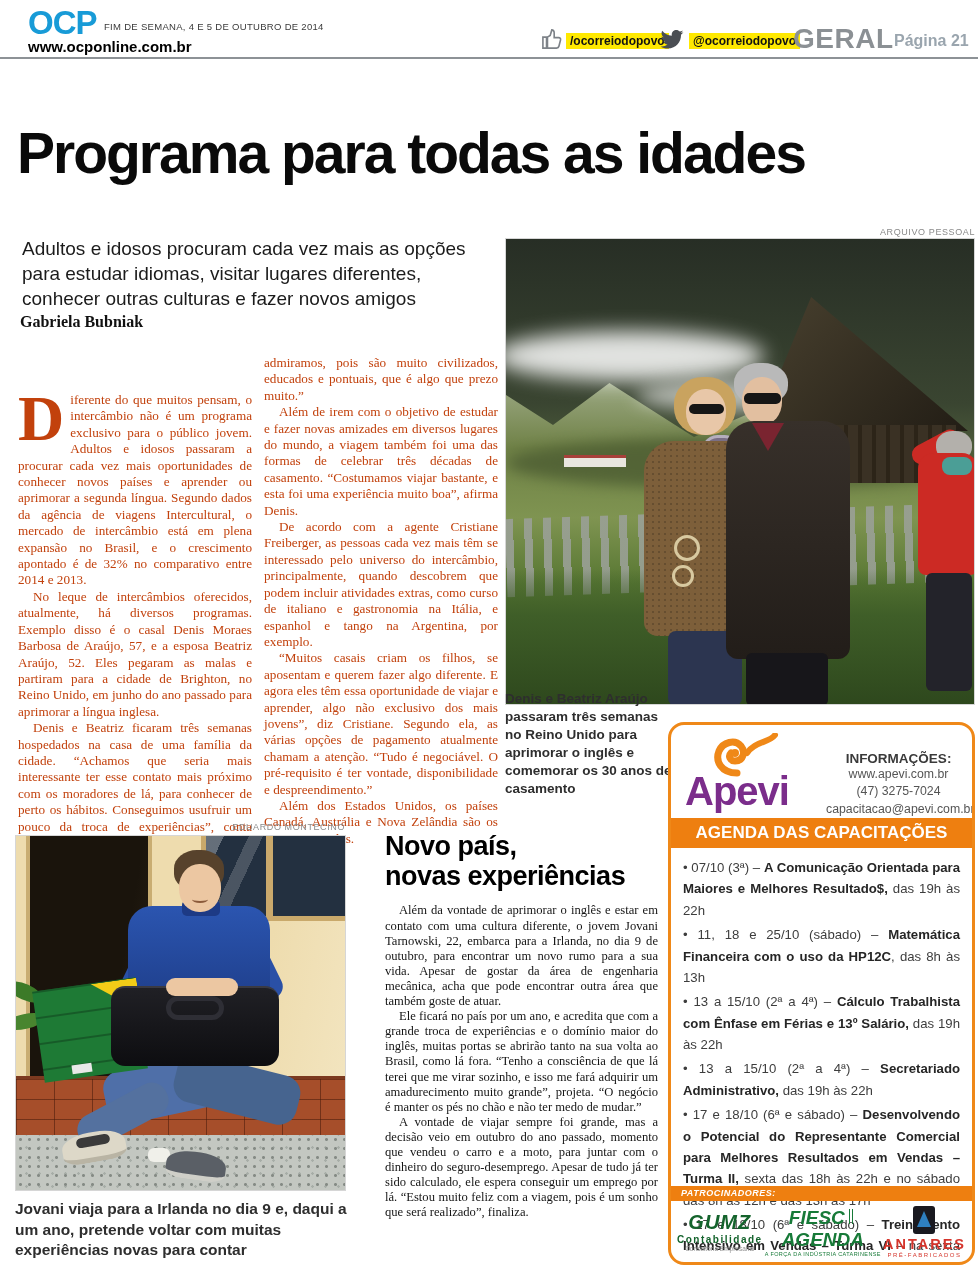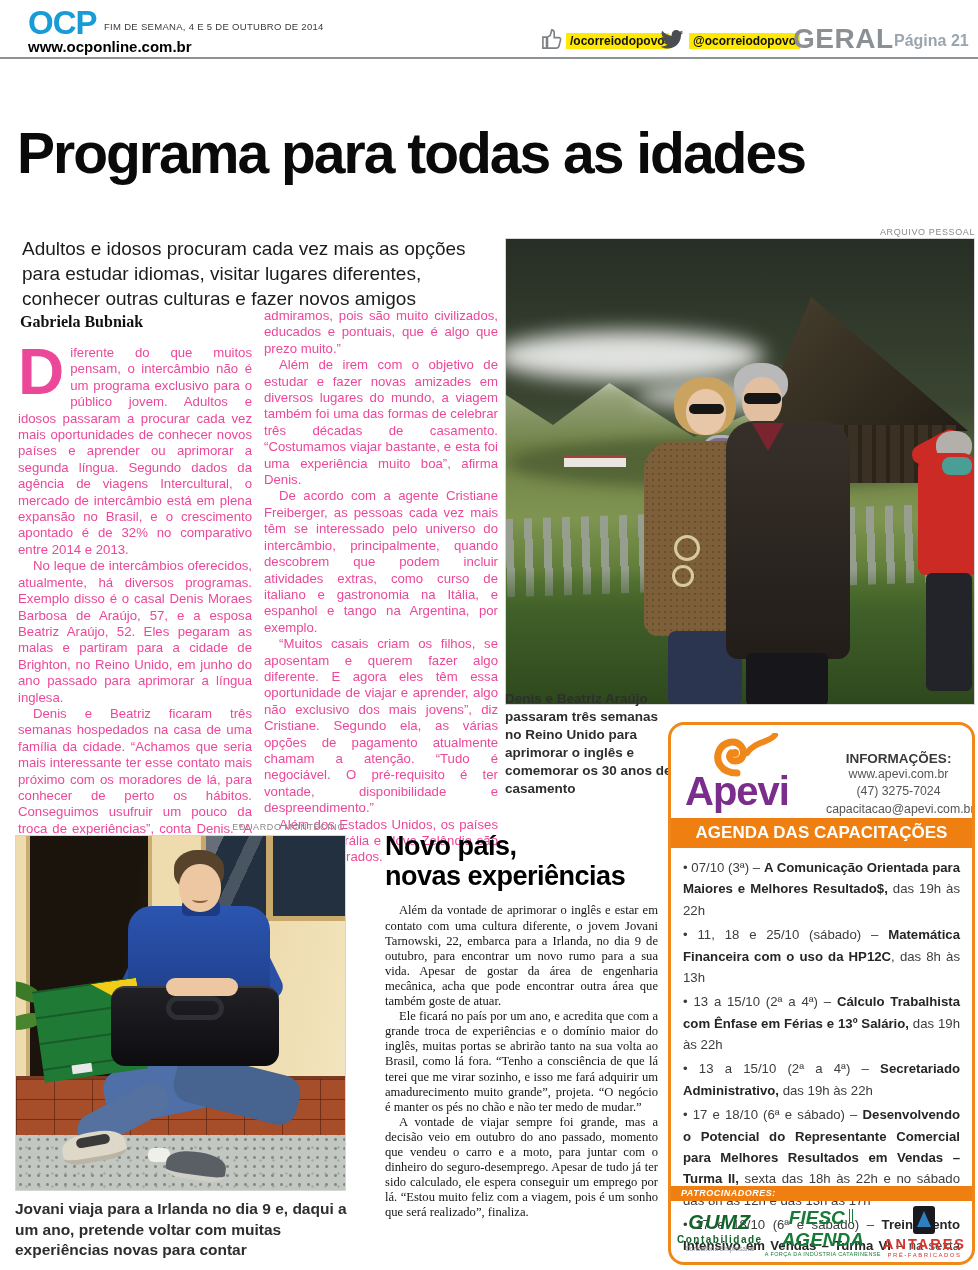--- a/index.html
+++ b/index.html
@@ -33,21 +33,21 @@
   .photo { overflow:hidden; border:1px solid #d6d6d6; }
   .photo1 { left:505px; top:238px; width:470px; height:467px;
             background:linear-gradient(180deg,#dde1da 0%,#ccd3c6 16%,#6f8146 45%,#7f9451 60%,#587733 74%,#425f27 100%); }
   .photo2 { left:15px; top:835px; width:331px; height:356px; background:linear-gradient(100deg,#eedcae 70%,#f3e6c2 100%); }
   .caption { font-weight:700; color:#2e2e2e; }
   .caption1 { left:505px; top:690px; width:170px; font-size:13.5px; line-height:1.33; }
   .caption2 { left:15px; top:1199px; width:332px; font-size:15.5px; line-height:1.33; }
 
   
   .byline { left:20px; top:313px; font-family:"Liberation Serif",serif; font-weight:700; font-size:16px; color:#111; }
-  .col { font-family:Liberation Sans, sans-serif; font-size:13.2px; line-height:16.4px; color:#ec4899; text-align:justify; }
+  .col { font-family:Liberation Serif, serif; font-size:13.2px; line-height:16.4px; color:#c2410c; text-align:justify;margin-top:47px; }
   .col1 { left:18px; top:345px; width:234px; }
   .col2 { left:264px; top:308px; width:234px; }
   .col p.ind { text-indent:15px; }
   .dropcap { float:left; font-size:64px; line-height:50px; font-weight:700; padding:2px 6px 0 0; }
 
   
   .art2 { left:385px; top:831px; width:273px; }
   .art2 h3 { font-size:27px; font-weight:800; line-height:1.12; letter-spacing:-.5px; color:#000; margin-bottom:12px; }
   .art2 p { font-family:"Liberation Serif",serif; font-size:12.6px; line-height:15.1px; color:#151515;
             text-align:justify; text-indent:14px; }

